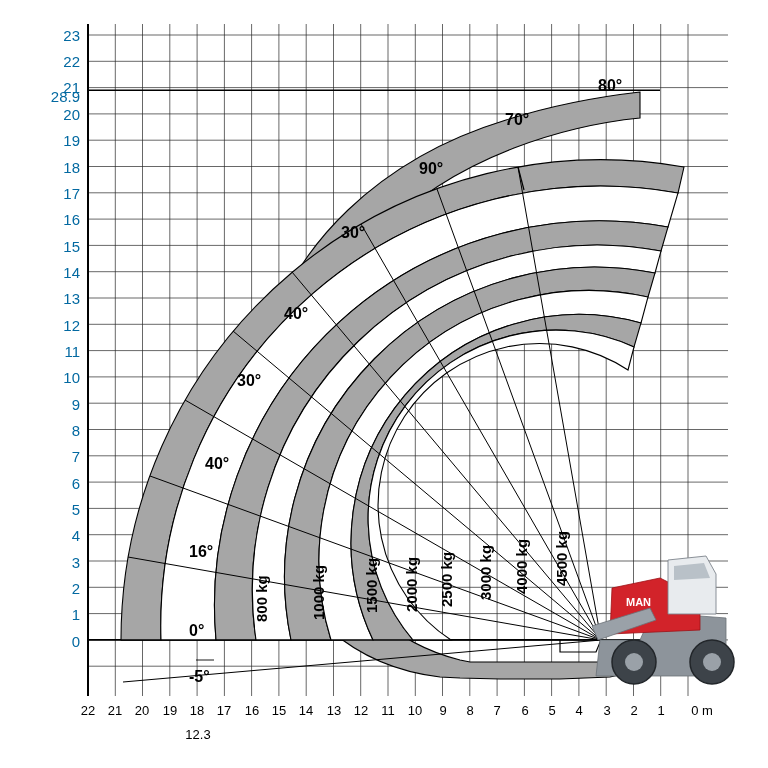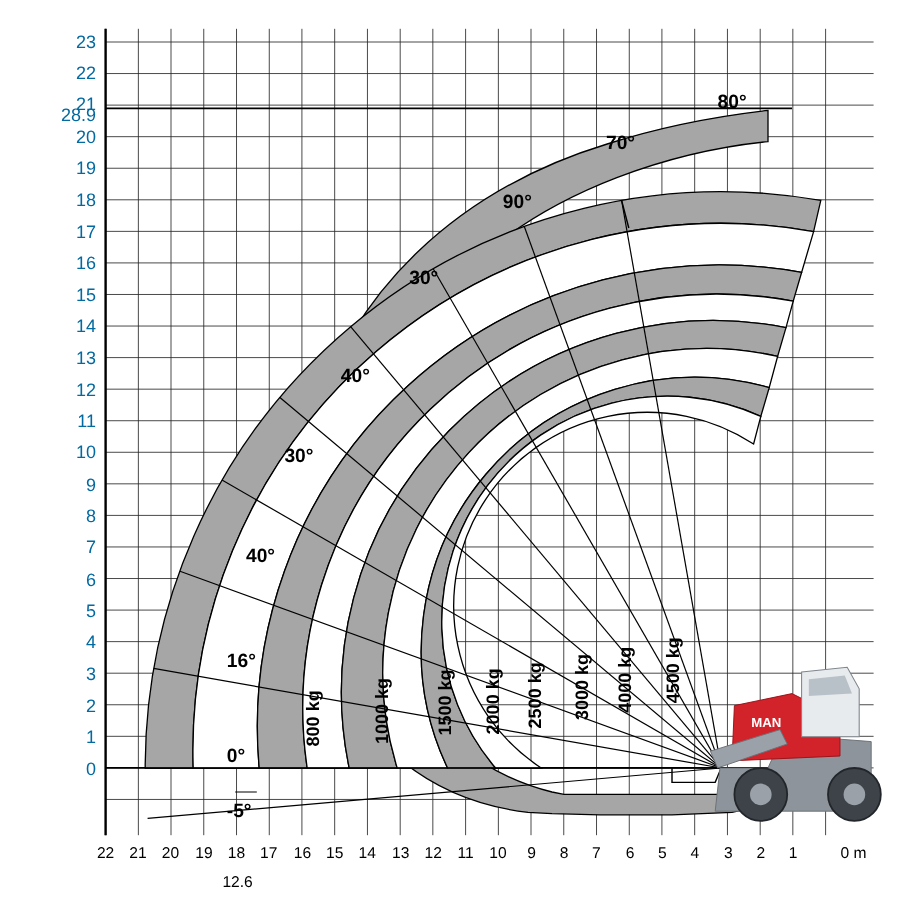--- a/index.html
+++ b/index.html
@@ -278,23 +278,23 @@
   <div class="xtick" style="left:403px;top:703px;width:24px;">10</div>
   <div class="xtick" style="left:431px;top:703px;width:24px;">9</div>
   <div class="xtick" style="left:458px;top:703px;width:24px;">8</div>
   <div class="xtick" style="left:485px;top:703px;width:24px;">7</div>
   <div class="xtick" style="left:513px;top:703px;width:24px;">6</div>
   <div class="xtick" style="left:540px;top:703px;width:24px;">5</div>
   <div class="xtick" style="left:567px;top:703px;width:24px;">4</div>
   <div class="xtick" style="left:595px;top:703px;width:24px;">3</div>
   <div class="xtick" style="left:622px;top:703px;width:24px;">2</div>
   <div class="xtick" style="left:649px;top:703px;width:24px;">1</div>
-  <div class="xtick" style="left:682px;top:703px;width:40px;text-align:right;">0 m</div>
-
-  <div class="xtick" style="left:178px;top:727px;width:40px;">12.6</div>
+  <div class="xtick" style="left:682px;top:703px;width:40px;text-align:center;">0 m</div>
+
+  <div class="xtick" style="left:178px;top:727px;width:40px;">12.3</div>
 
   <div class="anglelbl" style="left:189px;top:668px;">-5°</div>
   <div class="anglelbl" style="left:189px;top:622px;">0°</div>
   <div class="anglelbl" style="left:189px;top:543px;">16°</div>
   <div class="anglelbl" style="left:205px;top:455px;">40°</div>
   <div class="anglelbl" style="left:237px;top:372px;">30°</div>
   <div class="anglelbl" style="left:284px;top:305px;">40°</div>
   <div class="anglelbl" style="left:341px;top:224px;">30°</div>
   <div class="anglelbl" style="left:419px;top:160px;">90°</div>
   <div class="anglelbl" style="left:505px;top:111px;">70°</div>

